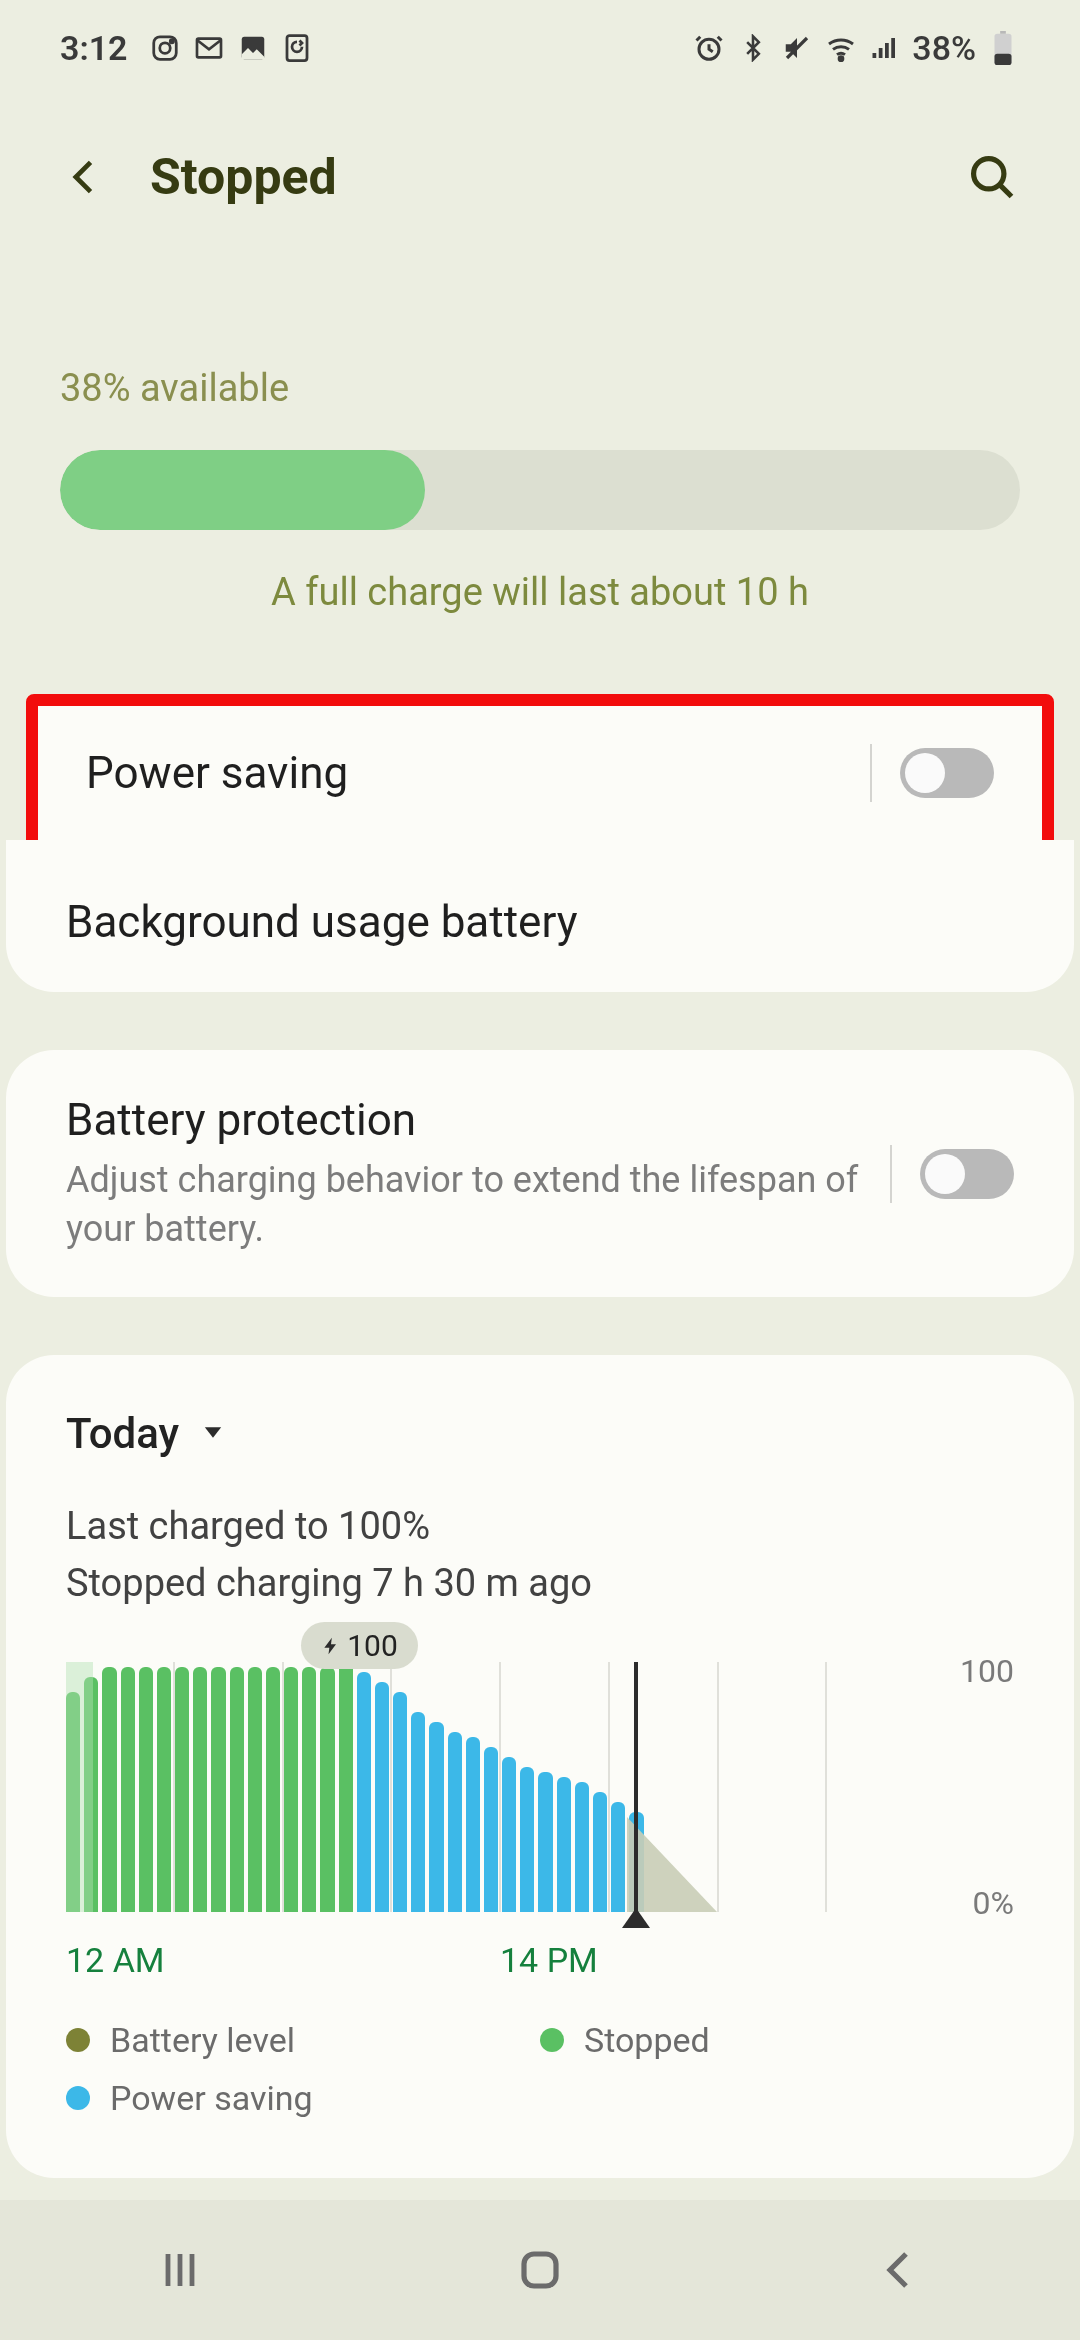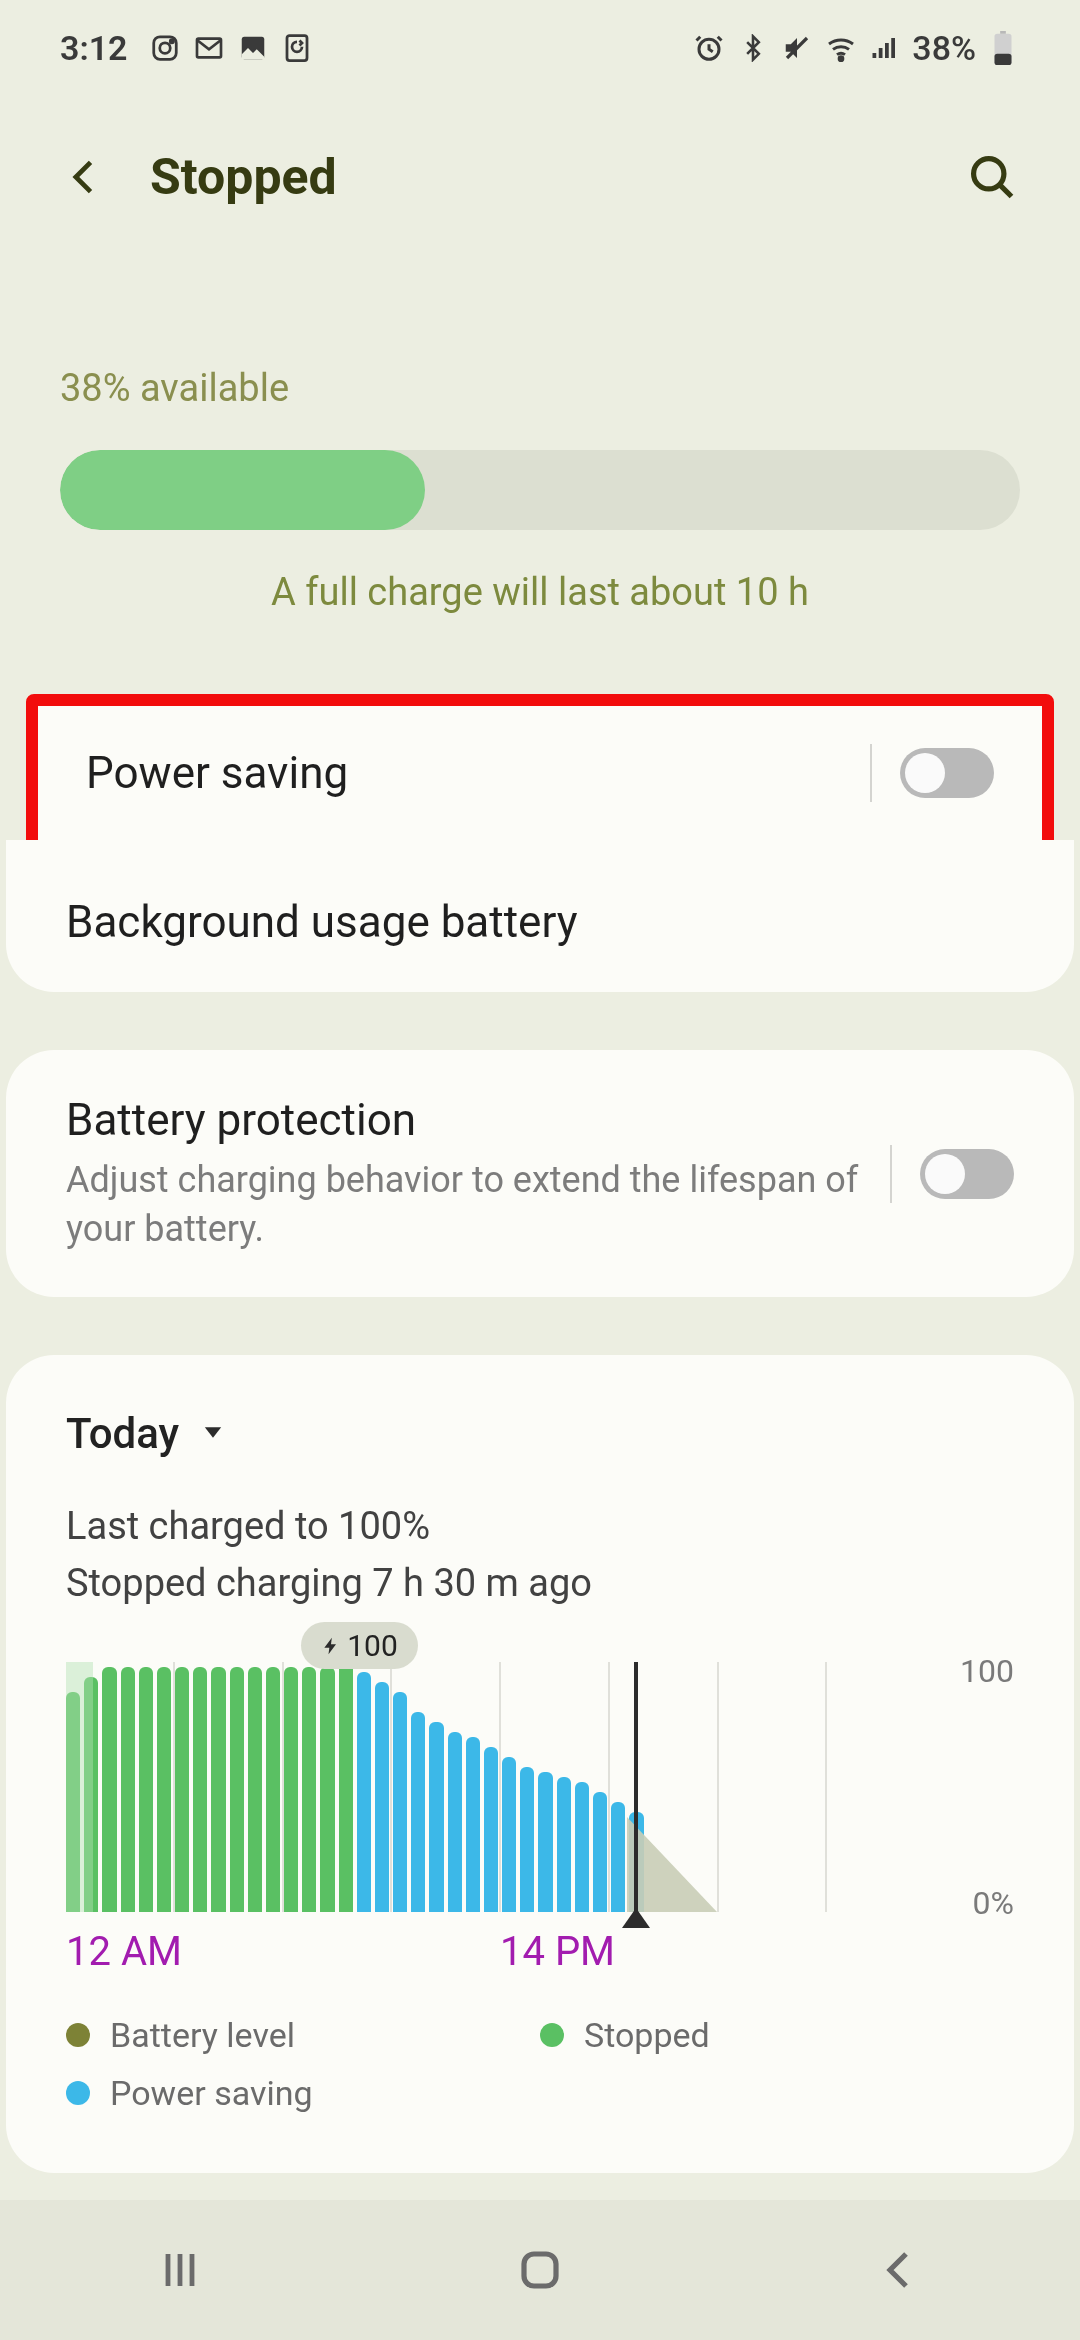--- a/index.html
+++ b/index.html
@@ -178,21 +178,21 @@
     position: absolute; top: 0; bottom: -14px; width: 4px; background: #2c2c2c;
   }
   .now-tri {
     position: absolute; bottom: -16px; width: 0; height: 0;
     border-left: 14px solid transparent;
     border-right: 14px solid transparent;
     border-bottom: 20px solid #2c2c2c;
   }
 
   .xaxis {
-    display: flex; margin-top: 16px; padding-right: 80px; font-size: 40px; color: #a21caf;
+    display: flex; margin-top: 28px; padding-right: 80px; font-size: 34px; color: #15803d;
   }
   .xaxis span:first-child { flex: 0 0 50%; }
 
   .legend {
     display: flex; flex-wrap: wrap; margin-top: 40px; font-size: 34px; color: #6b6b6b;
     row-gap: 18px;
   }
   .legend-item { display: flex; align-items: center; width: 50%; gap: 20px; }
   .dot { width: 24px; height: 24px; border-radius: 12px; }
 

